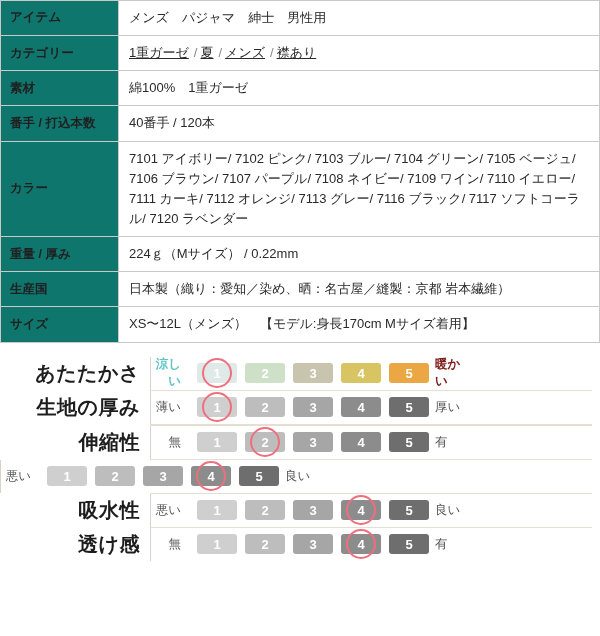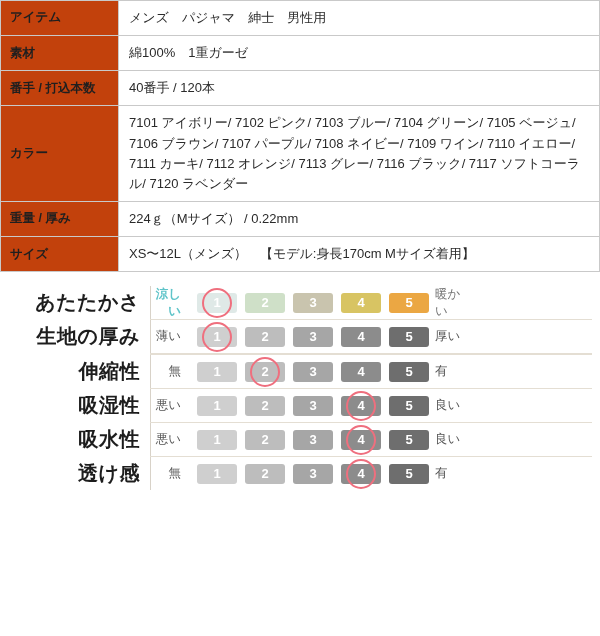--- a/index.html
+++ b/index.html
@@ -27,21 +27,21 @@
   table.spec td {
     border: 1px solid #c9c9c9;
     vertical-align: middle;
     padding: 7px 10px;
     font-size: 13px;
     color: #2a2a2a;
     line-height: 1.55;
   }
   table.spec td.label {
     width: 118px;
-    background: #c2410c;
+    background: #0f766e;
     font-weight: bold;
     color: #1f1f1f;
     padding-left: 9px;
     font-size: 12.5px;
   }
   table.spec td.value {
     background: #ffffff;
   }
   .links a {
     color: #2a2a2a;
@@ -83,21 +83,21 @@
   .end-label {
     width: 44px;
     flex: none;
     font-size: 12.5px;
     text-align: center;
     color: #555;
   }
   .end-label.left { text-align: right; padding-right: 16px; width: 46px;}
   .end-label.right { text-align: left; padding-left: 6px; }
   .end-label.cool { color: #5fc4c9; font-weight: bold; }
-  .end-label.warm { color: #737373; font-weight: normal; }
+  .end-label.warm { color: #7f1d1d; font-weight: bold; }
   .cells {
     display: flex;
     gap: 8px;
     align-items: center;
     position: relative;
   }
   .cell {
     width: 40px;
     height: 20px;
     border-radius: 3px;
@@ -156,34 +156,44 @@
 
 <div class="page">
 
   <table class="spec">
     <tbody>
       <tr>
         <td class="label">アイテム</td>
         <td class="value">メンズ　パジャマ　紳士　男性用</td>
       </tr>
       <tr>
+        <td class="label">カテゴリー</td>
+        <td class="value links">
+          <a href="#">1重ガーゼ</a><span class="sep">/</span><a href="#">夏</a><span class="sep">/</span><a href="#">メンズ</a><span class="sep">/</span><a href="#">襟あり</a>
+        </td>
+      </tr>
+      <tr>
         <td class="label">素材</td>
         <td class="value">綿100%　1重ガーゼ</td>
       </tr>
       <tr>
         <td class="label">番手 / 打込本数</td>
         <td class="value">40番手 / 120本</td>
       </tr>
       <tr>
         <td class="label">カラー</td>
         <td class="value">7101 アイボリー/ 7102 ピンク/ 7103 ブルー/ 7104 グリーン/ 7105 ベージュ/ 7106 ブラウン/ 7107 パープル/ 7108 ネイビー/ 7109 ワイン/ 7110 イエロー/ 7111 カーキ/ 7112 オレンジ/ 7113 グレー/ 7116 ブラック/ 7117 ソフトコーラル/ 7120 ラベンダー</td>
       </tr>
       <tr>
         <td class="label">重量 / 厚み</td>
         <td class="value">224ｇ（Mサイズ） / 0.22mm</td>
+      </tr>
+      <tr>
+        <td class="label">生産国</td>
+        <td class="value">日本製（織り：愛知／染め、晒：名古屋／縫製：京都 岩本繊維）</td>
       </tr>
       <tr>
         <td class="label">サイズ</td>
         <td class="value">XS〜12L（メンズ）　【モデル:身長170cm Mサイズ着用】</td>
       </tr>
     </tbody>
   </table>
 
   <div class="chart">
 
@@ -234,21 +244,20 @@
           <div class="cell g4">4</div>
           <div class="cell g5">5</div>
           <div class="ring" style="left:68px;"></div>
         </div>
         <div class="end-label right">有</div>
       </div>
     </div>
     <div class="row-divider"></div>
 
     <div class="chart-row">
-      <div class="row-label">吸湿性</div>
       <div class="scale">
         <div class="end-label left">悪い</div>
         <div class="cells">
           <div class="cell g1">1</div>
           <div class="cell g2">2</div>
           <div class="cell g3">3</div>
           <div class="cell g4">4</div>
           <div class="cell g5">5</div>
           <div class="ring" style="left:164px;"></div>
         </div>

